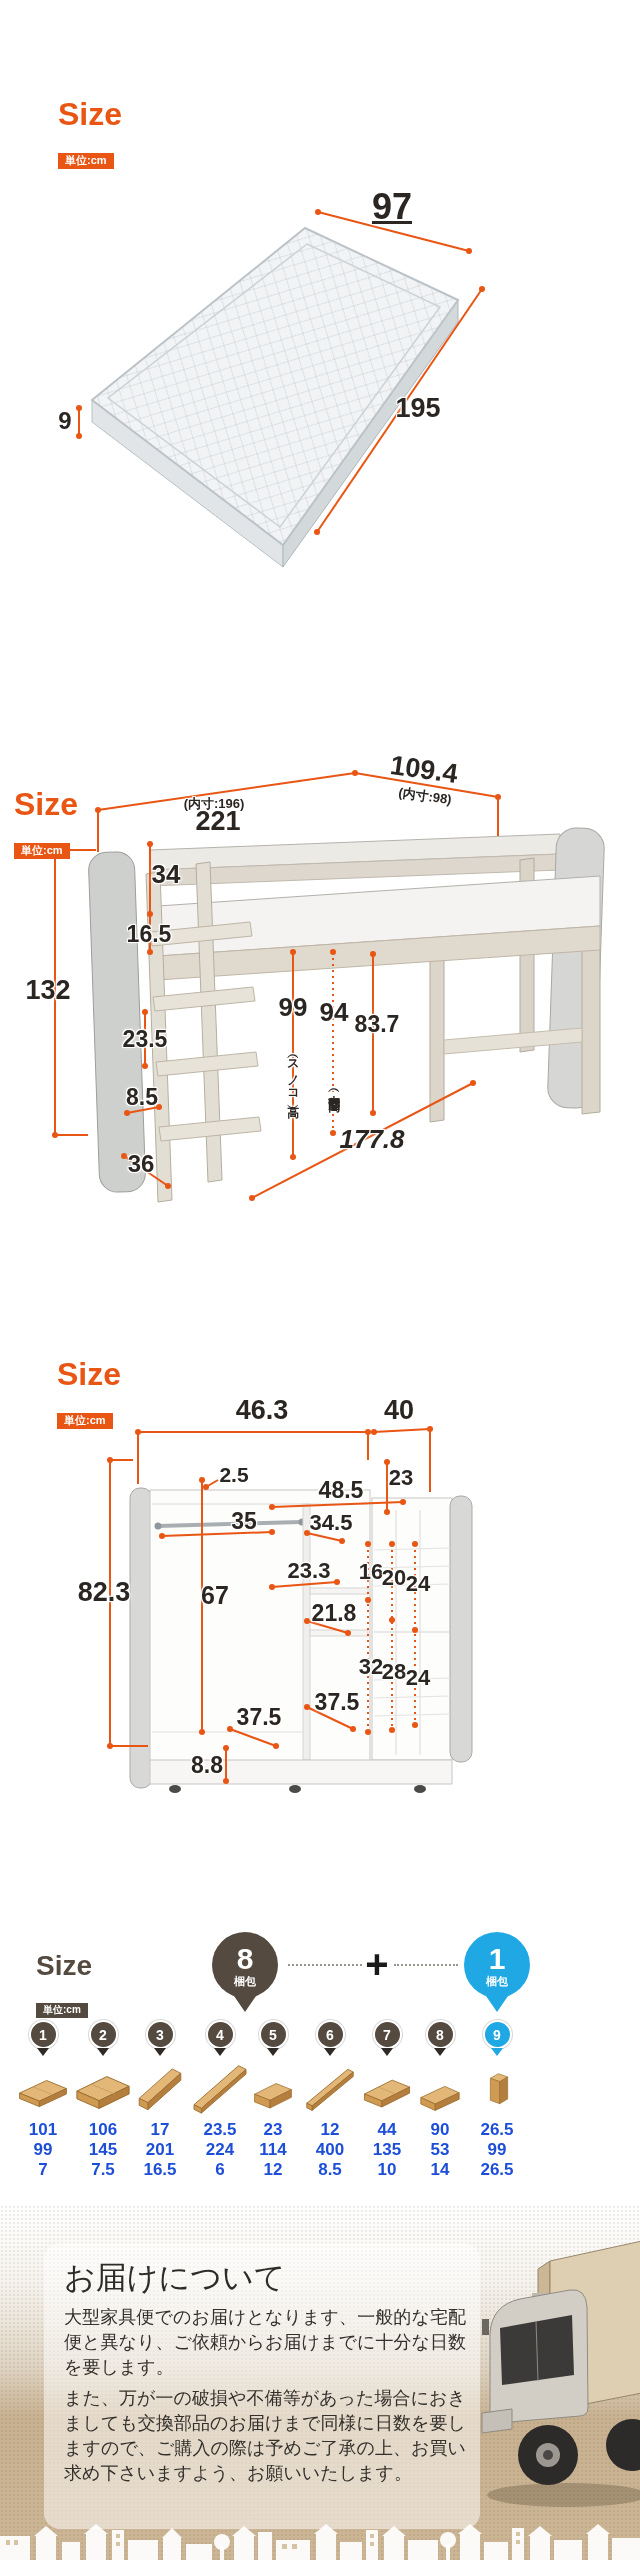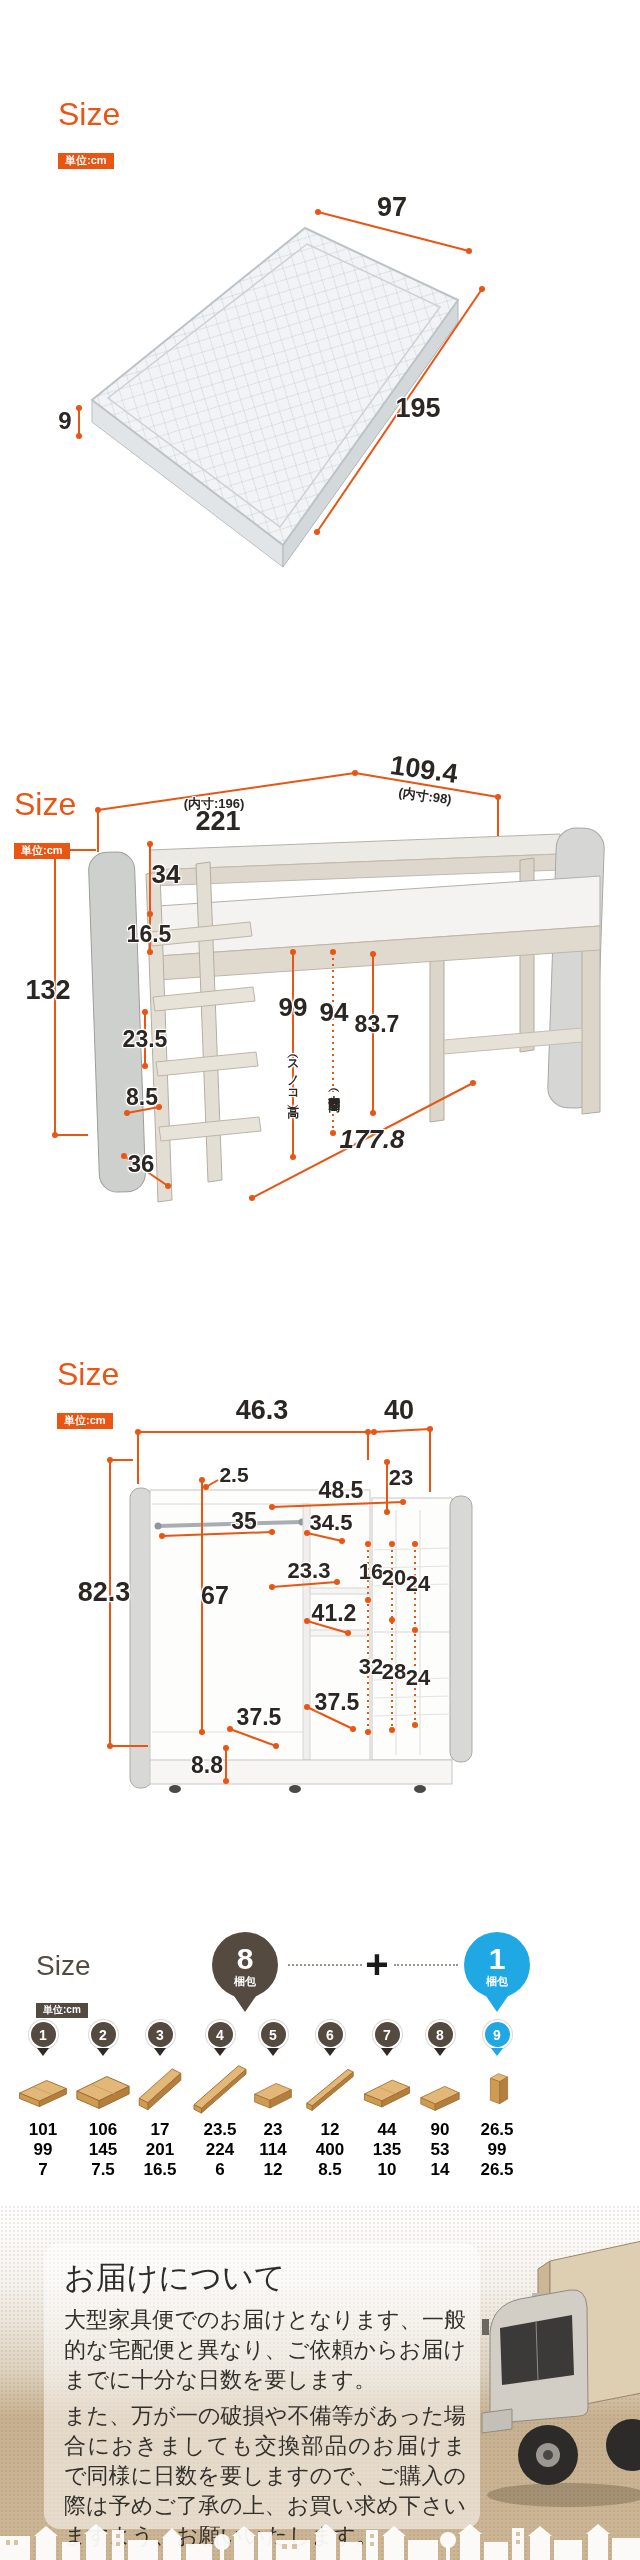--- a/index.html
+++ b/index.html
@@ -2,21 +2,21 @@
 <html><head>
 <meta charset="utf-8">
 <style>
   html,body{margin:0;padding:0;background:#fff;}
   .page{position:relative;width:640px;height:2560px;background:#fff;overflow:hidden;
         font-family:"Liberation Sans",sans-serif;color:#2f2a26;}
   .sec{position:absolute;left:0;width:640px;overflow:hidden;}
   .art{position:absolute;inset:0;width:100%;height:100%;}
   
   .size-hdr{position:absolute;z-index:5;}
-  .size-hdr-t{font-weight:400;font-size:32px;line-height:1;letter-spacing:0;}
+  .size-hdr-t{font-weight:700;font-size:32px;line-height:1;letter-spacing:0;}
   .size-hdr-u{margin-top:5px;display:inline-block;color:#fff;font-size:11px;font-weight:700;
               padding:2px 7px 3px;line-height:1;}
   .orange .size-hdr-t{color:#e95513;}
   .orange .size-hdr-u{background:#e95513;}
   .dark .size-hdr-t{color:#544a40;}
   .dark .size-hdr-u{background:#544a40;}
   
   .dim{position:absolute;z-index:6;transform:translate(-50%,-50%);font-weight:700;
        color:#2b2622;white-space:nowrap;line-height:1;
        text-shadow:-1px -1px 0 #fff,1px -1px 0 #fff,-1px 1px 0 #fff,1px 1px 0 #fff,0 0 4px #fff;}
@@ -38,34 +38,34 @@
   .pack-item{position:absolute;width:58px;text-align:center;z-index:6;}
   .pack-pin{display:inline-block;}
   .pack-pin .c{width:25px;height:25px;border-radius:50%;margin:0 auto;display:flex;
                align-items:center;justify-content:center;font-size:14px;font-weight:700;
                border:2px solid #fff;box-shadow:0 0 0 1px rgba(0,0,0,.15);}
   .pack-pin .tail{border-left:6px solid transparent;border-right:6px solid transparent;
                   border-top:8px solid;margin:-1px auto 0;width:0;height:0;}
   .pack-pin.brown .c{background:#544a40;color:#fff;}
   .pack-pin.blue .c{background:#1fa8e4;color:#fff;}
   .pack-box{height:54px;display:flex;align-items:flex-end;justify-content:center;margin-top:4px;}
-  .pack-dims{margin-top:6px;font-size:17px;font-weight:700;color:#000000;line-height:20px;}
+  .pack-dims{margin-top:6px;font-size:17px;font-weight:700;color:#1d4ed8;line-height:20px;}
   .plus{position:absolute;z-index:6;font-size:40px;font-weight:700;color:#1a1a1a;
         transform:translate(-50%,-50%);line-height:1;}
   .leader{position:absolute;z-index:5;border-top:2px dotted #9a948c;height:0;}
   
   .delivery{background:linear-gradient(180deg,#ffffff 0%,#f6f3ee 22%,#ded3c1 46%,#c8b190 60%,#ccb695 100%);}
   .delivery::after{content:"";position:absolute;inset:0;z-index:1;
         background-image:radial-gradient(rgba(96,76,52,.10) 1px,transparent 1.4px);
         background-size:4px 4px;pointer-events:none;}
   .dlv-panel{position:absolute;left:44px;top:38px;width:436px;height:286px;z-index:2;
         background:rgba(255,255,255,.52);border-radius:16px;}
   .dlv-title{position:absolute;left:64px;top:52px;z-index:3;font-size:31px;font-weight:400;color:#2e2c29;}
-  .dlv-body{position:absolute;left:64px;top:100px;width:402px;z-index:3;font-size:22px;
-        line-height:30px;color:#33302c;text-align:justify;}
+  .dlv-body{position:absolute;left:64px;top:100px;width:402px;z-index:3;font-size:18px;
+        line-height:25px;color:#33302c;text-align:justify;}
   .dlv-body p{margin:0 0 6px;}
   .truck{position:absolute;left:472px;top:28px;width:170px;height:292px;z-index:2;}
   .skyline{position:absolute;left:0;bottom:0;width:640px;height:40px;z-index:3;}
 </style>
 </head>
 <body>
 
 <div class="page">
 
   <div class="sec" style="top:0;height:660px;">
@@ -92,21 +92,21 @@
         <circle cx="318" cy="212" r="3" stroke="none"></circle>
           <circle cx="469" cy="251" r="3" stroke="none"></circle>
         <line x1="482" y1="289" x2="317" y2="532"></line>
         <circle cx="482" cy="289" r="3" stroke="none"></circle>
           <circle cx="317" cy="532" r="3" stroke="none"></circle>
         <line x1="79" y1="408" x2="79" y2="436"></line>
         <circle cx="79" cy="408" r="3" stroke="none"></circle>
           <circle cx="79" cy="436" r="3" stroke="none"></circle>
       </g>
     </svg>
-    <span class="dim" style="left:392px;top:207px;font-size:27px;">97</span>
+    <span class="dim" style="left:392px;top:207px;font-size:36px;text-decoration:underline;">97</span>
     <span class="dim" style="left:418px;top:408px;font-size:27px;">195</span>
     <span class="dim" style="left:65px;top:421px;font-size:24px;">9</span>
   </div>
 
   <div class="sec" style="top:660px;height:580px;">
     <div class="size-hdr orange" style="left:14px;top:128px;">
       <div class="size-hdr-t">Size</div><br>
       <span class="size-hdr-u">単位:cm</span>
     </div>
     <svg class="art" viewBox="0 0 640 580">
@@ -299,21 +299,21 @@
     <span class="dim" style="left:234px;top:234px;font-size:21px;">2.5</span>
     <span class="dim" style="left:401px;top:238px;font-size:22px;">23</span>
     <span class="dim" style="left:341px;top:250px;font-size:23px;">48.5</span>
     <span class="dim" style="left:244px;top:281px;font-size:23px;">35</span>
     <span class="dim" style="left:331px;top:283px;font-size:22px;">34.5</span>
     <span class="dim" style="left:309px;top:331px;font-size:22px;">23.3</span>
     <span class="dim" style="left:371px;top:332px;font-size:22px;">16</span>
     <span class="dim" style="left:394px;top:338px;font-size:22px;">20</span>
     <span class="dim" style="left:418px;top:344px;font-size:22px;">24</span>
     <span class="dim" style="left:215px;top:355px;font-size:25px;">67</span>
-    <span class="dim" style="left:334px;top:373px;font-size:23px;">41.2</span>
+    <span class="dim" style="left:334px;top:373px;font-size:23px;">21.8</span>
     <span class="dim" style="left:371px;top:427px;font-size:22px;">32</span>
     <span class="dim" style="left:394px;top:432px;font-size:22px;">28</span>
     <span class="dim" style="left:418px;top:438px;font-size:22px;">24</span>
     <span class="dim" style="left:259px;top:477px;font-size:23px;">37.5</span>
     <span class="dim" style="left:337px;top:462px;font-size:23px;">37.5</span>
     <span class="dim" style="left:207px;top:525px;font-size:23px;">8.8</span>
   </div>
 
   <div class="sec" style="top:1860px;height:345px;">
     <div class="size-hdr dark" style="left:36px;top:92px;">

